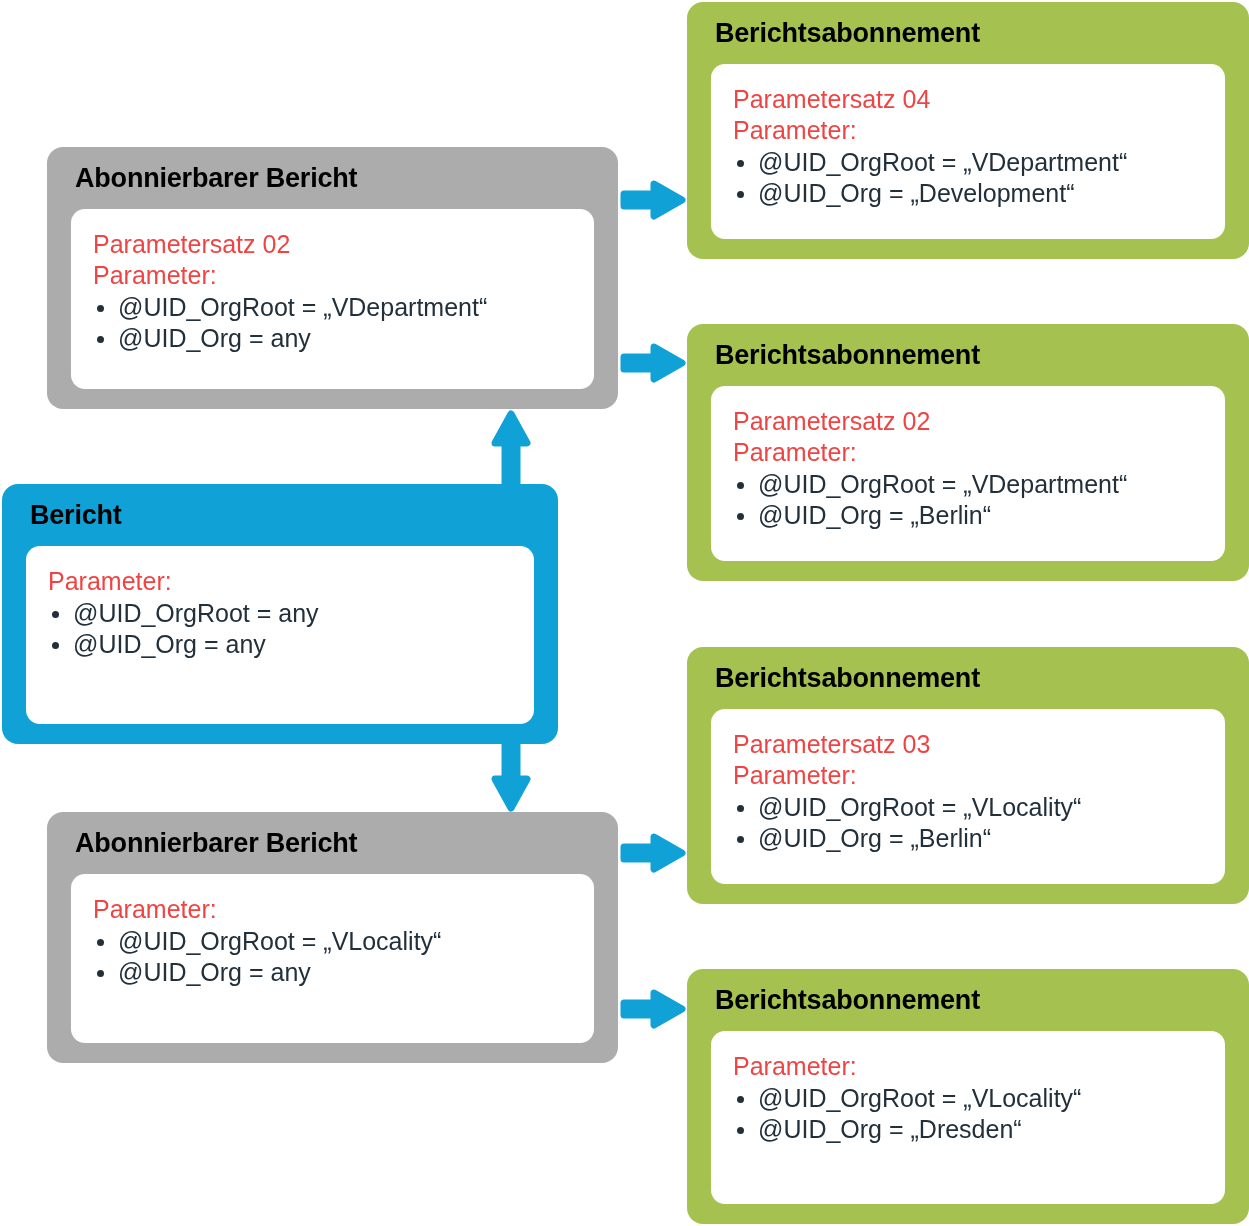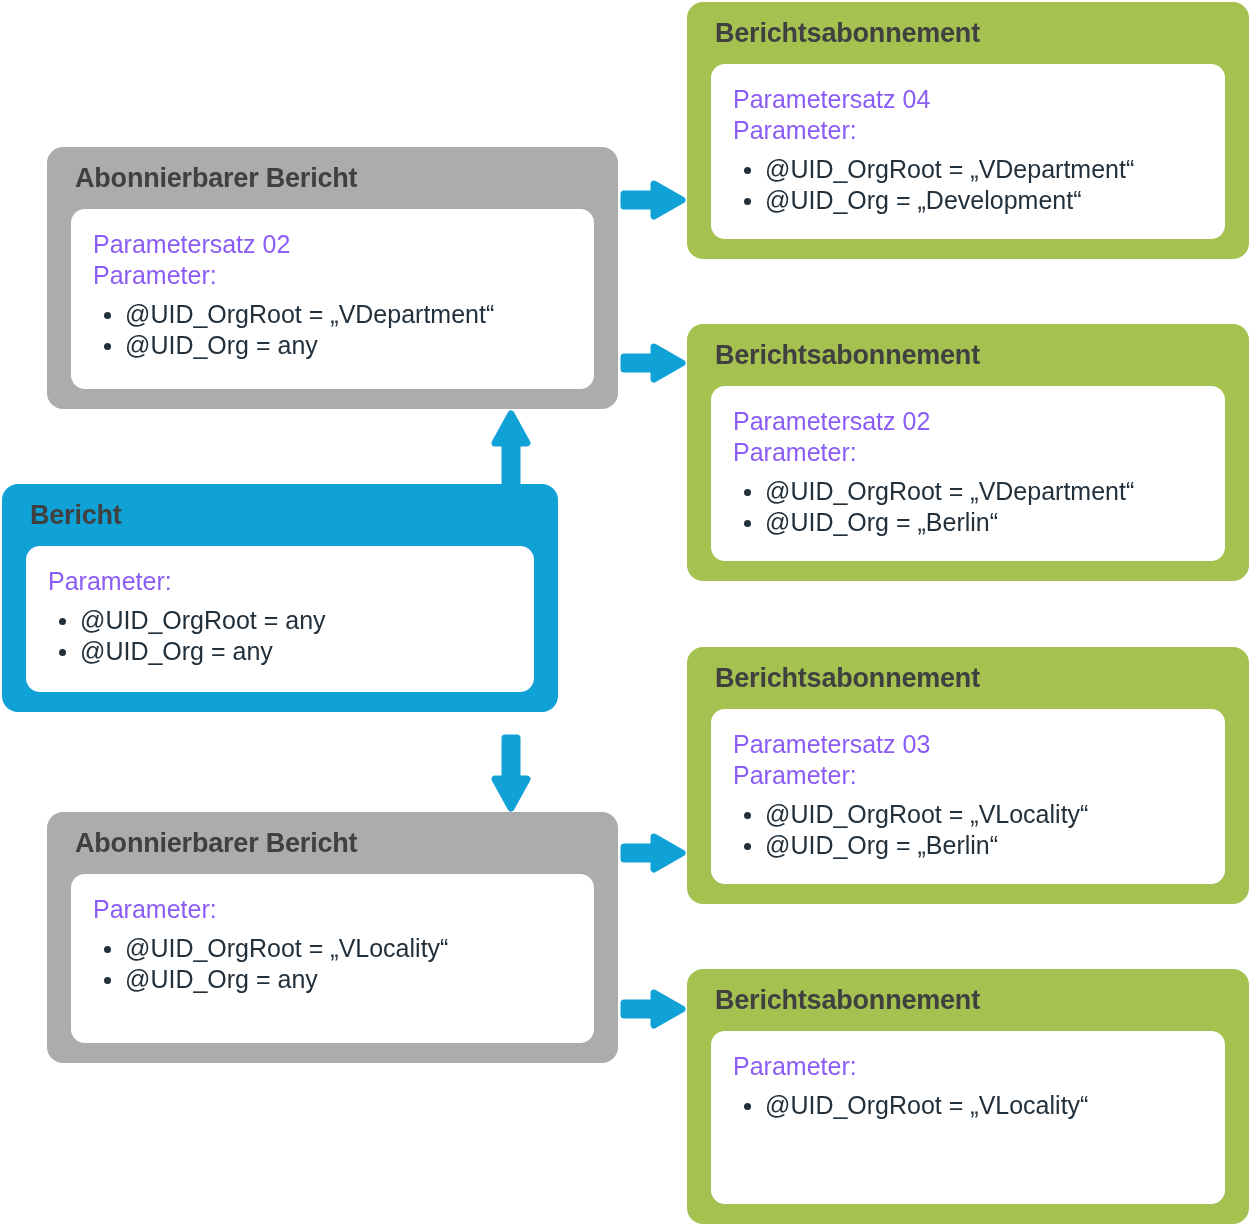--- a/index.html
+++ b/index.html
@@ -24,21 +24,21 @@
   .node {
     position: absolute;
     box-sizing: border-box;
     border-radius: 16px;
     padding: 0;
   }
   .node .node-title {
     position: absolute;
     left: 28px;
     top: 14px;
-    color: #404040;
+    color: #000000;
     font-weight: bold;
     font-size: 27px;
     line-height: 34px;
     letter-spacing: -0.2px;
     white-space: nowrap;
   }
   .node .node-body {
     position: absolute;
     left: 24px;
     right: 24px;
@@ -50,28 +50,28 @@
     padding: 20px 22px 16px 22px;
   }
 
   .node.green  { background: #a5c150; }
   .node.grey   { background: #acacac; }
   .node.blue   { background: #10a2d6; }
 
   
   .pset-line,
   .param-label {
-    color: #8b5cf6;
+    color: #ef4444;
     font-size: 25px;
     line-height: 31px;
     white-space: nowrap;
   }
   ul.param-list {
     list-style: none;
-    margin: 8px;
+    margin: 1px;
     padding: 0;
   }
   ul.param-list li {
     position: relative;
     color: #22303c;
     font-size: 25px;
     line-height: 31px;
     padding-left: 24px;
     white-space: nowrap;
   }
@@ -126,21 +126,21 @@
     <div class="node-body">
       <div class="pset-line">Parametersatz 02</div>
       <div class="param-label">Parameter:</div>
       <ul class="param-list">
         <li>@UID_OrgRoot = „VDepartment“</li>
         <li>@UID_Org = „Berlin“</li>
       </ul>
     </div>
   </div>
 
-  <div class="node blue" style="left:2px; top:484px; width:556px; height:228px;">
+  <div class="node blue" style="left:2px; top:484px; width:556px; height:260px;">
     <div class="node-title">Bericht</div>
     <div class="node-body">
       <div class="param-label">Parameter:</div>
       <ul class="param-list">
         <li>@UID_OrgRoot = any</li>
         <li>@UID_Org = any</li>
       </ul>
     </div>
   </div>
 
@@ -166,20 +166,21 @@
       </ul>
     </div>
   </div>
 
   <div class="node green" style="left:687px; top:969px; width:562px; height:255px;">
     <div class="node-title">Berichtsabonnement</div>
     <div class="node-body">
       <div class="param-label">Parameter:</div>
       <ul class="param-list">
         <li>@UID_OrgRoot = „VLocality“</li>
+        <li>@UID_Org = „Dresden“</li>
       </ul>
     </div>
   </div>
 
   <div class="arrow" style="left:620px; top:180px; width:66px; height:40px;">
     <svg width="66" height="40" viewBox="0 0 66 40">
       <path d="M4,14 L34,14 L34,4 L62,20 L34,36 L34,26 L4,26 Z" fill="#10a2d6" stroke="#10a2d6" stroke-width="7" stroke-linejoin="round"></path>
     </svg>
   </div>
 

